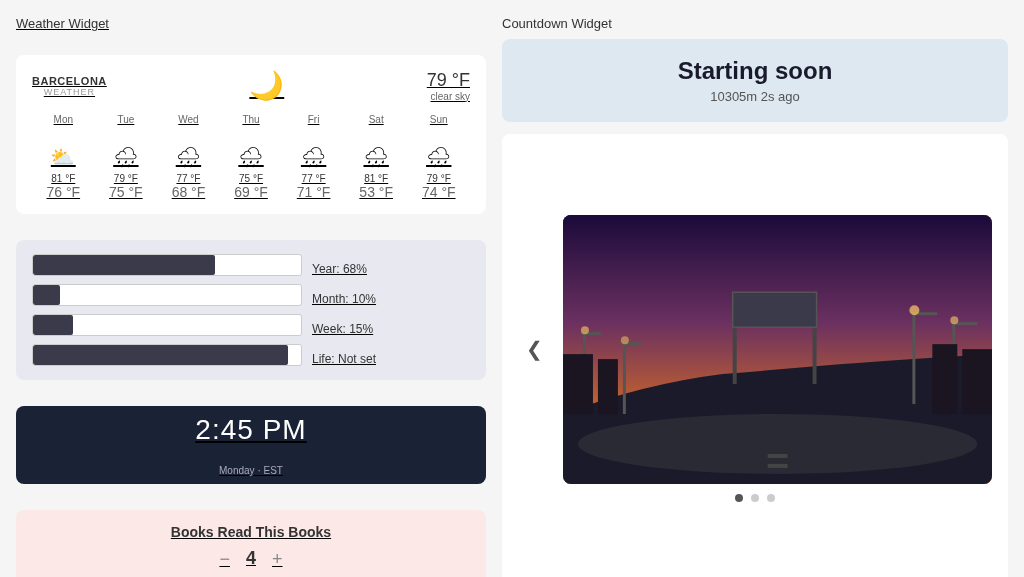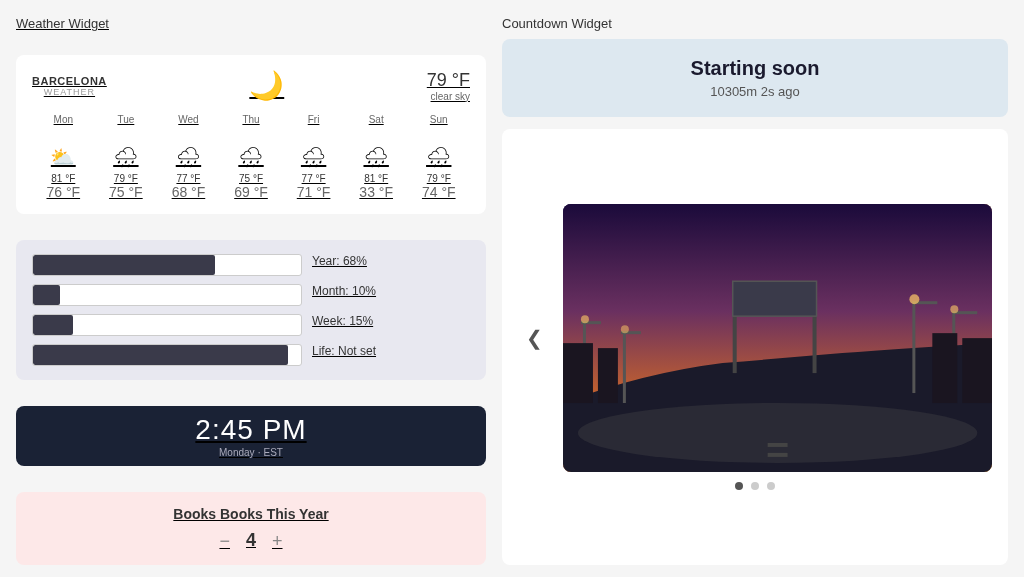--- a/index.html
+++ b/index.html
@@ -94,21 +94,21 @@
     }
     
     .progress-widget {
       background: #e8e8f0;
       border-radius: 8px;
       padding: 14px 16px;
       margin-bottom: 10px;
     }
     .progress-row {
       display: flex;
-      align-items: flex-start;
+      align-items: flex-end;
       margin-bottom: 8px;
     }
     .progress-row:last-child { margin-bottom: 0; }
     .progress-bar-container {
       width: 270px;
       height: 22px;
       background: #fff;
       border-radius: 3px;
       border: 1px solid #ccc;
       overflow: hidden;
@@ -134,21 +134,21 @@
     }
     .clock-time {
       font-size: 28px;
       color: #fff;
       font-weight: 300;
       letter-spacing: 1px;
     }
     .clock-date {
       font-size: 10px;
       color: #aab;
-      margin-top: 1px;
+      margin-top: 19px;
     }
     
     .books-widget {
       background: #fde8e8;
       border-radius: 8px;
       padding: 14px 16px;
       text-align: center;
     }
     .books-title {
       font-size: 14px;
@@ -184,21 +184,21 @@
     }
     
     .countdown-widget {
       background: #dde8f0;
       border-radius: 8px;
       padding: 18px 16px;
       text-align: center;
       margin-bottom: 12px;
     }
     .countdown-title {
-      font-size: 20px;
+      font-size: 24px;
       font-weight: 700;
       color: #1a1a2e;
     }
     .countdown-sub {
       font-size: 13px;
       color: #555;
       margin-top: 4px;
     }
     
     .carousel-widget {
@@ -319,21 +319,21 @@
           <div class="forecast-day">
       <div class="day-name">Fri</div>
       <div class="day-icon">🌧</div>
       <div class="high-temp">77 °F</div>
       <div class="low-temp">71 °F</div>
     </div>
           <div class="forecast-day">
       <div class="day-name">Sat</div>
       <div class="day-icon">🌧</div>
       <div class="high-temp">81 °F</div>
-      <div class="low-temp">33 °F</div>
+      <div class="low-temp">53 °F</div>
     </div>
           <div class="forecast-day">
       <div class="day-name">Sun</div>
       <div class="day-icon">🌧</div>
       <div class="high-temp">79 °F</div>
       <div class="low-temp">74 °F</div>
     </div>
         </div>
     </div>
 
@@ -363,21 +363,21 @@
       <span class="progress-label">Life: Not set</span>
     </div>
       </div>
 
     <div class="clock-widget">
       <div class="clock-time">2:45 PM</div>
       <div class="clock-date">Monday · EST</div>
     </div>
 
     <div class="books-widget">
-      <div class="books-title">Books Books This Year</div>
+      <div class="books-title">Books Read This Books</div>
       <div class="books-counter">
         <button class="books-btn">−</button>
         <span class="books-count">4</span>
         <button class="books-btn">+</button>
       </div>
     </div>
   </div>
 
   <div class="right-panel">
     <div class="right-section-title">Countdown Widget</div>

